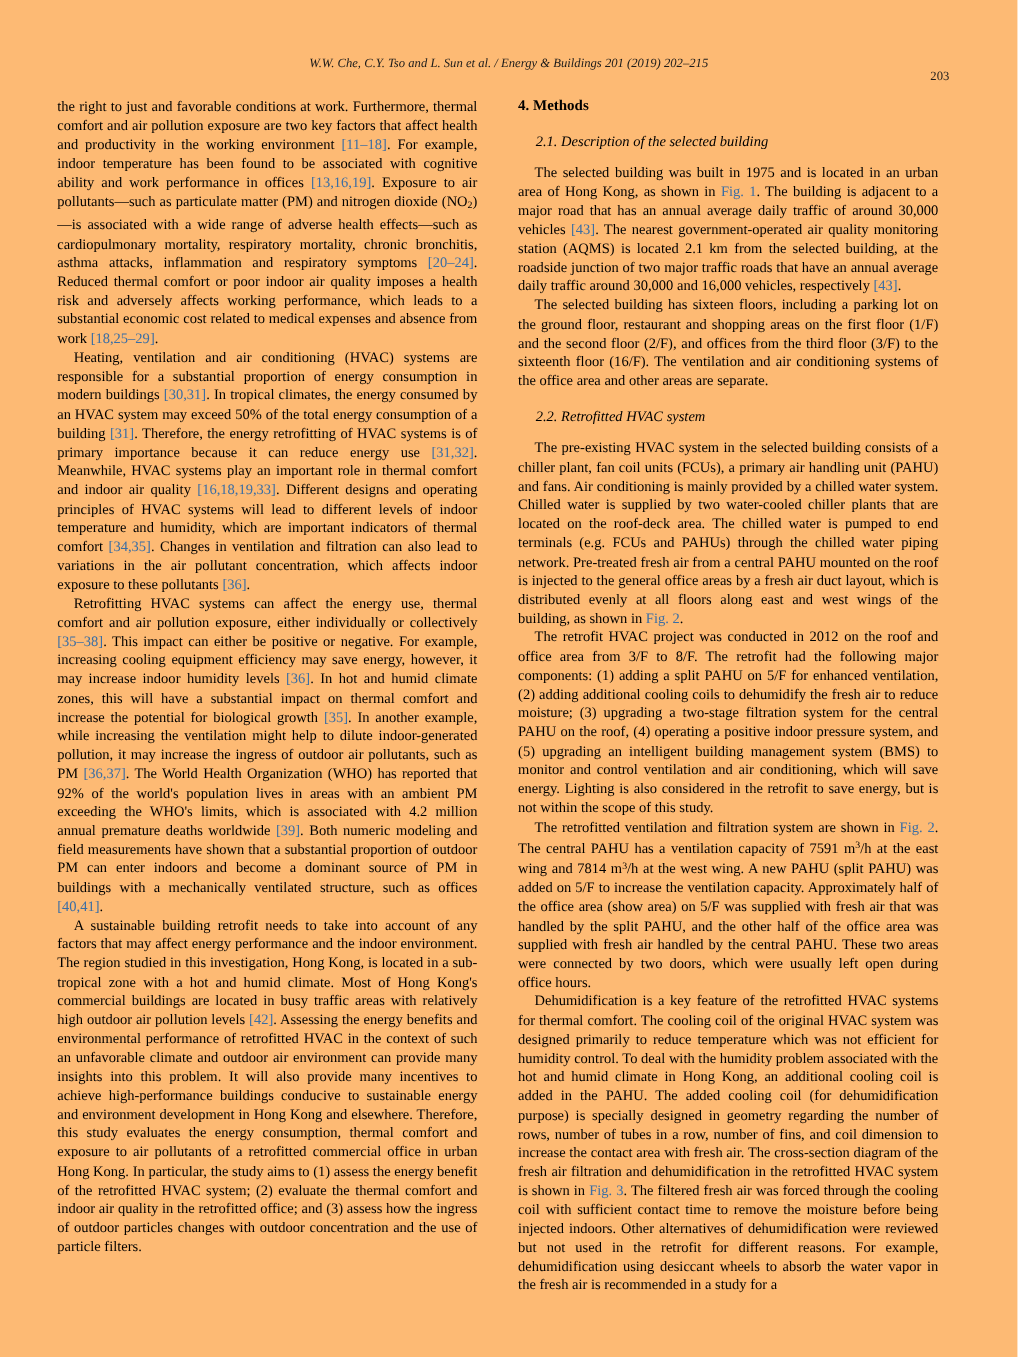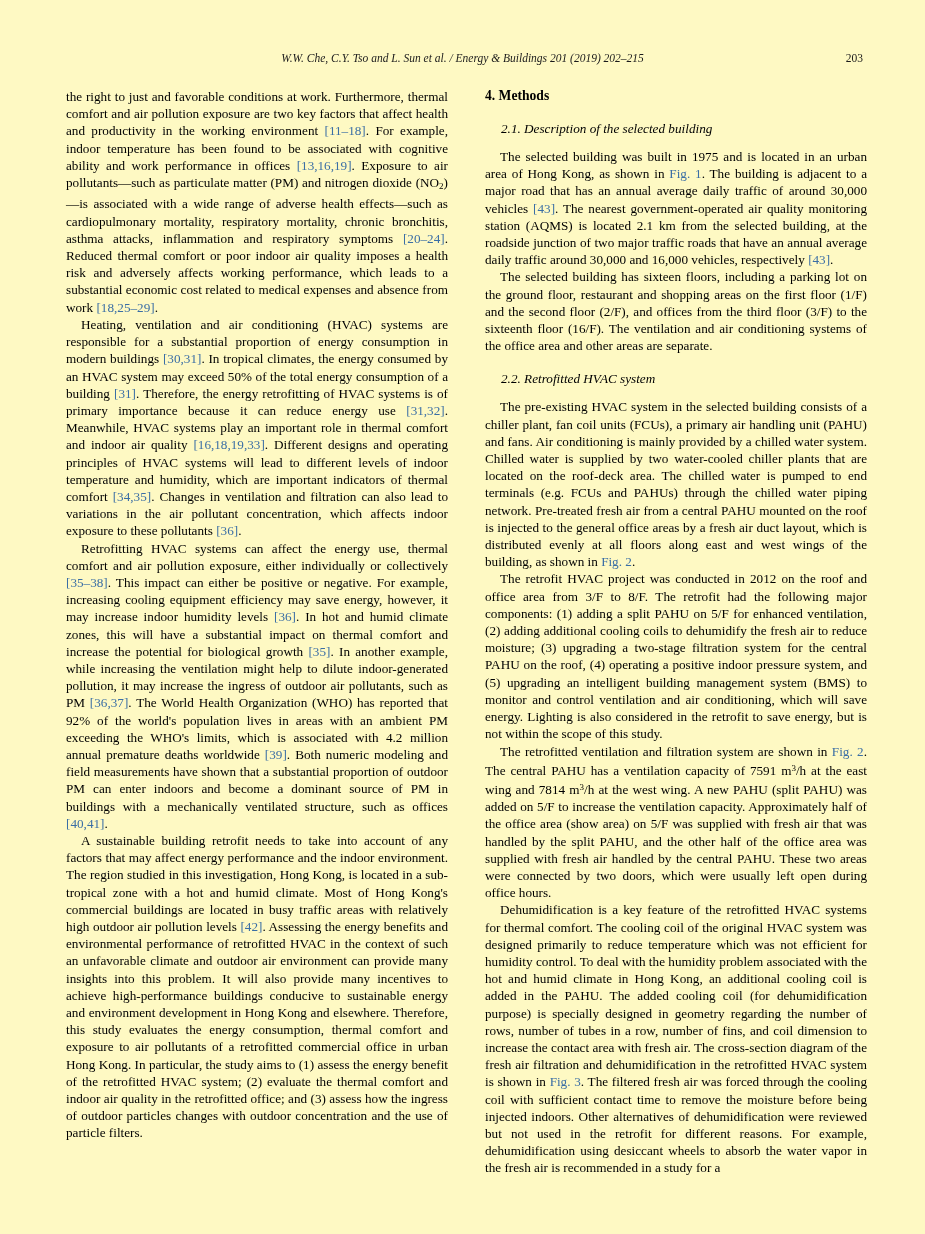--- a/index.html
+++ b/index.html
@@ -5,21 +5,21 @@
   html, body {
     margin: 0;
     padding: 0;
     background: #ffffff;
   }
   .page {
     position: relative;
     width: 925px;
     height: 1234px;
     margin: 0 auto;
-    background: #fef9c3;
+    background: #fdba74;
     font-family: "Liberation Serif", serif;
     color: #000000;
     box-sizing: border-box;
   }
   .running-head {
     position: absolute;
     top: 52px;
     left: 62px;
     right: 62px;
     height: 14px;
@@ -30,28 +30,28 @@
   .running-head .rh-center {
     position: absolute;
     left: 0;
     right: 0;
     text-align: center;
     white-space: nowrap;
   }
   .running-head .rh-page {
     position: absolute;
     right: 0;
-    top: 0;
+    top: 12px;
     font-style: normal;
     font-size: 11.5px;
   }
   .columns {
     position: absolute;
     top: 88px;
-    left: 66px;
+    left: 52px;
     width: 801px;
     display: flex;
     gap: 37px;
   }
   .col {
     width: 382px;
   }
   p {
     margin: 0;
     font-size: 13.2px;

